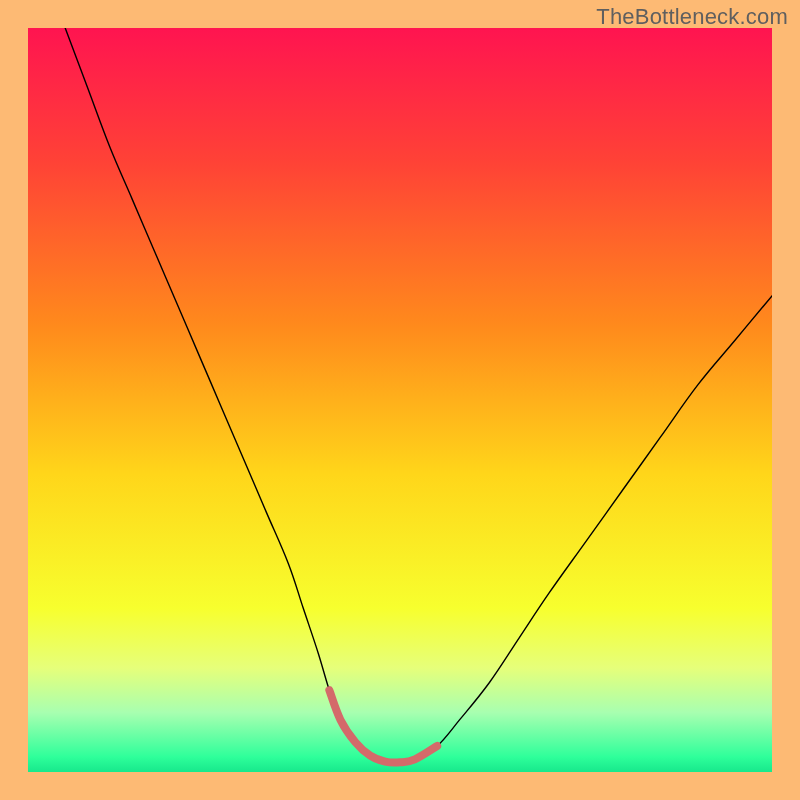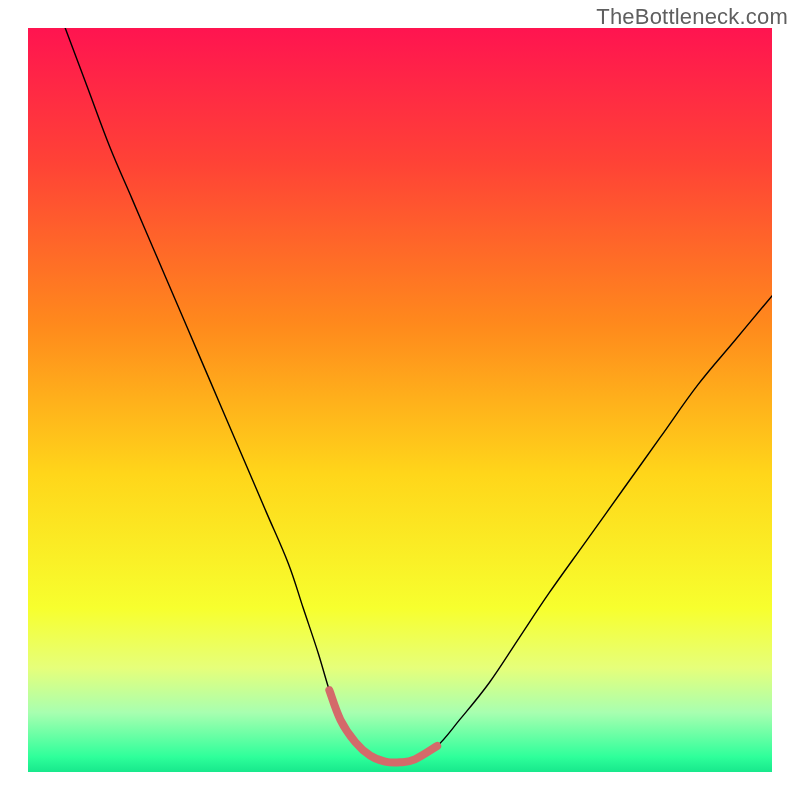--- a/index.html
+++ b/index.html
@@ -8,21 +8,21 @@
     width: 800px;
     height: 800px;
     background: #000000;
     font-family: Arial, Helvetica, sans-serif;
     overflow: hidden;
   }
   .frame {
     position: relative;
     width: 800px;
     height: 800px;
-    background: #ffffff;
+    background: #fdba74;
   }
   .watermark {
     position: absolute;
     top: 4px;
     right: 12px;
     color: #5f5f5f;
     font-size: 22px;
     font-weight: 500;
     letter-spacing: 0.2px;
     z-index: 10;

